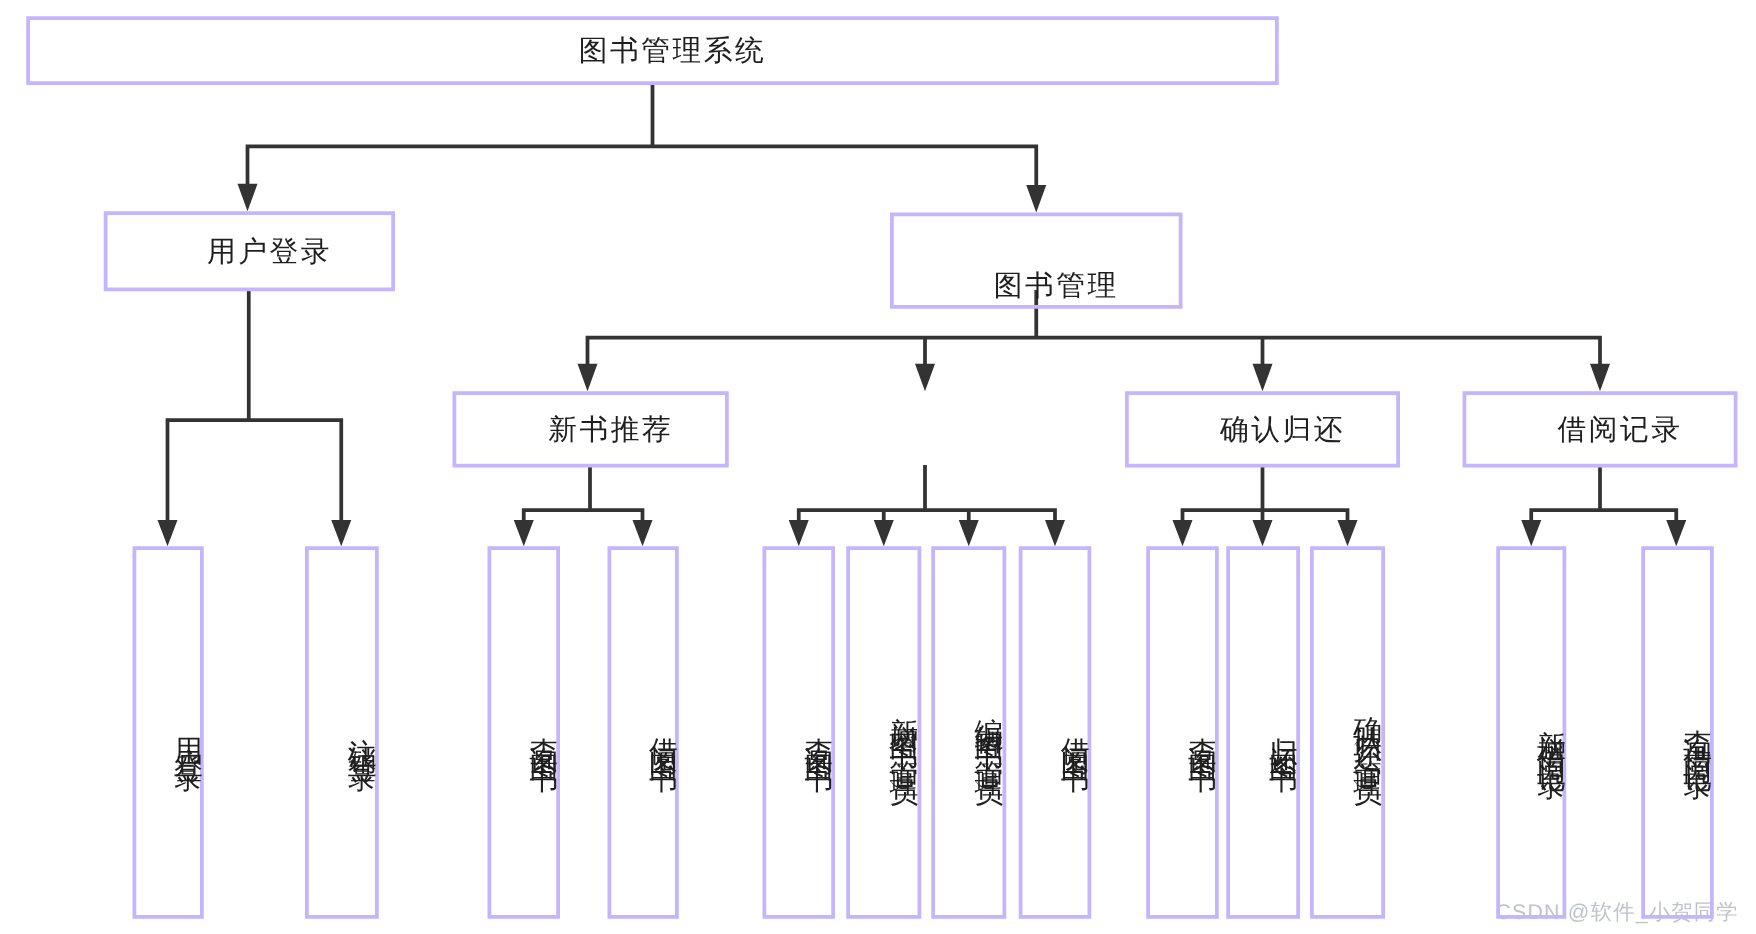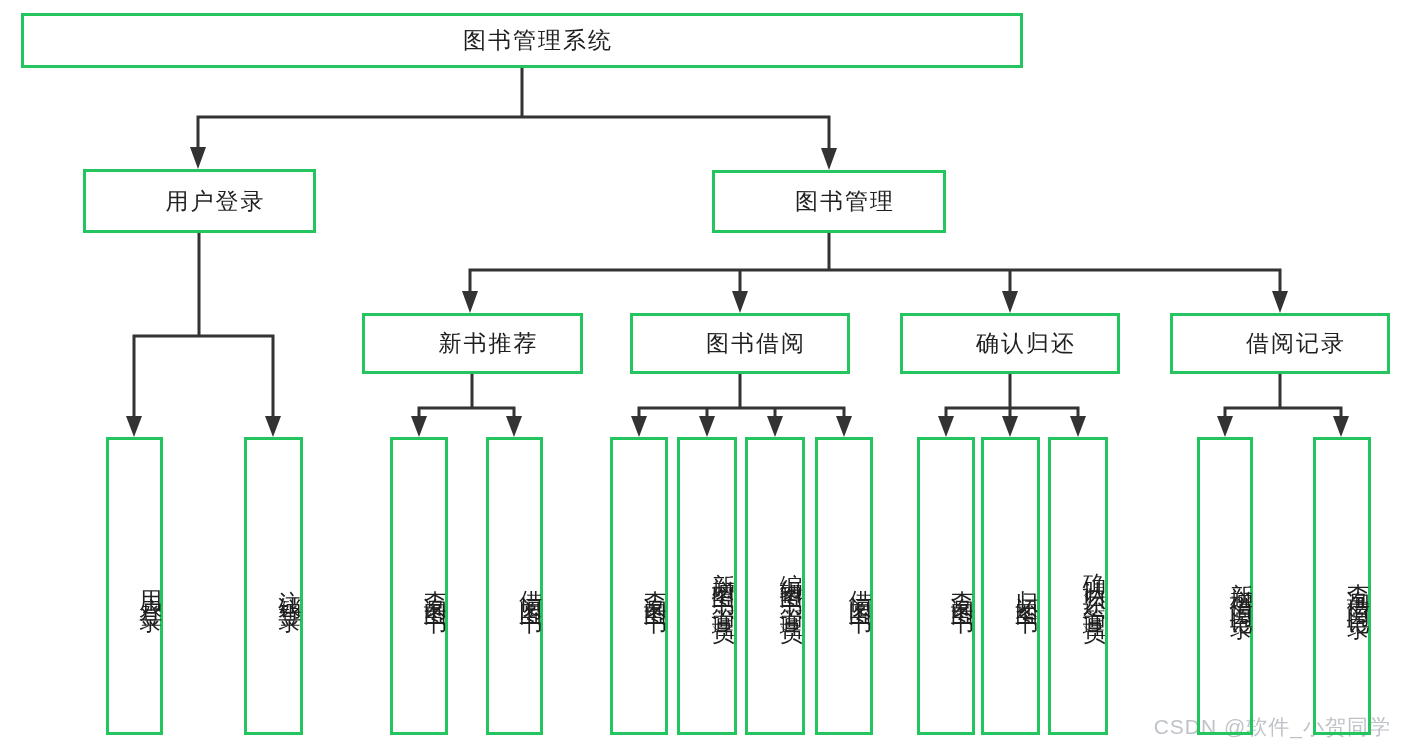--- a/index.html
+++ b/index.html
@@ -16,21 +16,21 @@
   svg.connectors {
     position: absolute;
     left: 0; top: 0;
     width: 1405px; height: 747px;
     z-index: 1;
   }
 
   .node {
     position: absolute;
     box-sizing: border-box;
-    border: 3px solid #22c55e;
+    border: 3px solid #c4b5fd;
     background: transparent;
     display: flex;
     align-items: center;
     justify-content: center;
     color: #1f1f1f;
     z-index: 2;
     padding-left: 32px;
   }
 
   .node .h {
@@ -45,21 +45,21 @@
     font-size: 23px;
     letter-spacing: 7px;
     line-height: 1.1;
     white-space: nowrap;
   }
 
   .watermark {
     position: absolute;
     right: 14px;
     bottom: 6px;
-    font-size: 21px;
+    font-size: 17px;
     color: #bfc3c7;
     letter-spacing: 1px;
     z-index: 1;
     white-space: nowrap;
   }
 </style>
 </head>
 <body>
 
 <div class="canvas">
@@ -97,29 +97,26 @@
 
   <div class="watermark">CSDN @软件_小贺同学</div>
 
   <div class="node" style="left:21px; top:13px; width:1002px; height:55px;">
     <span class="h">图书管理系统</span>
   </div>
 
   <div class="node" style="left:83px; top:169px; width:233px; height:64px;">
     <span class="h">用户登录</span>
   </div>
-  <div class="node" style="left:712px; top:170px; width:234px; height:63px;">
+  <div class="node" style="left:712px; top:170px; width:234px; height:77px;align-items:flex-end;">
     <span class="h">图书管理</span>
   </div>
 
   <div class="node" style="left:362px; top:313px; width:221px; height:61px;font-family:Liberation Mono, monospace;">
     <span class="h">新书推荐</span>
-  </div>
-  <div class="node" style="left:630px; top:313px; width:220px; height:61px;">
-    <span class="h">图书借阅</span>
   </div>
   <div class="node" style="left:900px; top:313px; width:220px; height:61px;">
     <span class="h">确认归还</span>
   </div>
   <div class="node" style="left:1170px; top:313px; width:220px; height:61px;">
     <span class="h">借阅记录</span>
   </div>
 
   <div class="node leaf" style="left:106px; top:437px; width:57px; height:298px;">
     <span class="v">用户登录</span>

